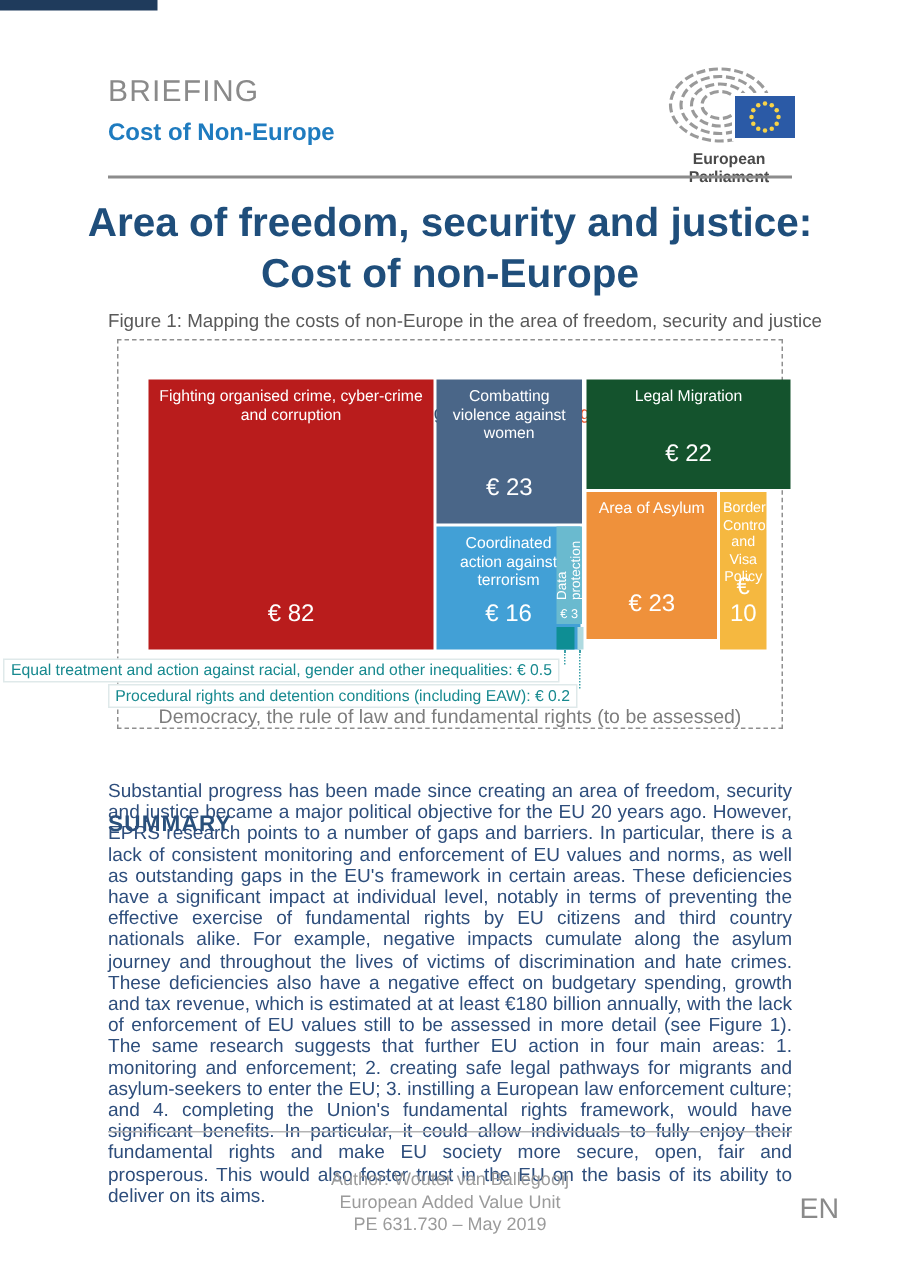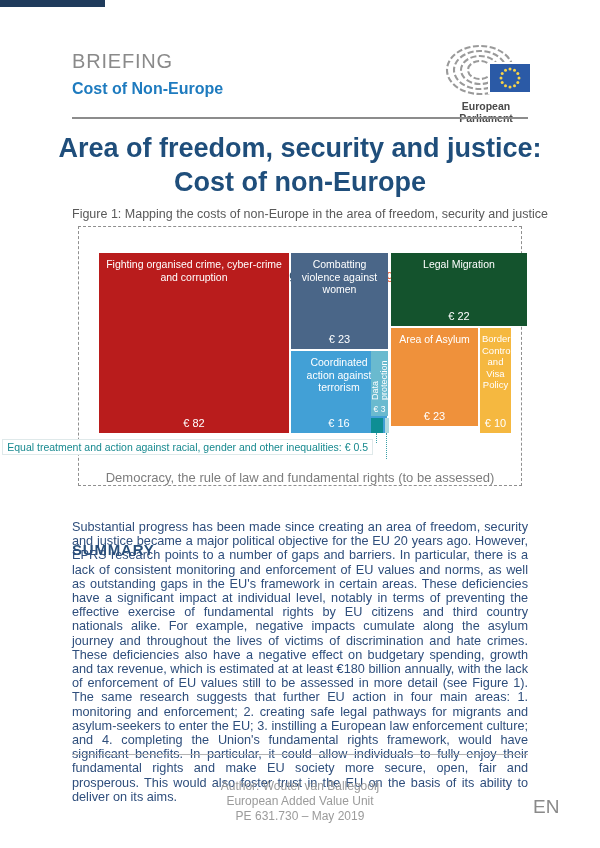--- a/index.html
+++ b/index.html
@@ -32,21 +32,21 @@
     border:1.6px dashed #8f8f8f; background:#fff; }
   .figure * { position:absolute; }
   .grp-header { top:8px; height:16px; display:flex; justify-content:center; align-items:center;
     white-space:nowrap; font-weight:400; font-size:12.5px;margin-top:32px; }
   .grp-security { left:20px; width:290px; color:#31506e; }
   .grp-migration { left:306px; width:126px; color:#e8542b; font-size:12px; }
 
   .tm-box { overflow:hidden; color:#ffffff; }
   .tm-label { position:static; display:block; padding:5px 6px 0 6px; text-align:center;
     font-size:10.5px; line-height:12.5px; }
-  .tm-value { left:0; right:0; bottom:4px; text-align:center; font-size:11px; }
+  .tm-value { left:0; right:0; bottom:14px; text-align:center; font-size:16px; }
 
   .box-fighting   { left:20px;  top:26px;  width:190px; height:180px; background:#b91c1c; }
   .box-combat     { left:212px; top:26px;  width:97px;  height:96px;  background:#4a6688; }
   .box-terrorism  { left:212px; top:124px; width:96px;  height:82px;  background:#42a0d6; }
   .box-dataprot   { left:292px; top:124px; width:17px;  height:65px;  background:#6abacf; }
   .box-equal      { left:292px; top:191px; width:12px;  height:15px;  background:#0e8e94; }
   .box-proc       { left:306px; top:191px; width:3.5px; height:15px;  background:#afdae0; }
   .box-legal      { left:312px; top:26px;  width:136px; height:73px;  background:#14532d; }
   .box-asylum     { left:312px; top:101px; width:87px;  height:98px; background:#ef913b; }
   .box-border     { left:401px; top:101px; width:31px;  height:105px; background:#f5b840; }
@@ -167,20 +167,21 @@
     </div>
 
     <div class="tm-box box-border">
       <span class="tm-label">Border Control and Visa Policy</span>
       <span class="tm-value">€ 10</span>
     </div>
 
     <div class="callout-line cl-1"></div>
     <div class="callout-line cl-2"></div>
     <div class="callout co-1">Equal treatment and action against racial, gender and other inequalities: € 0.5</div>
+    <div class="callout co-2">Procedural rights and detention conditions (including EAW): € 0.2</div>
 
     <div class="fig-footnote">Democracy, the rule of law and fundamental rights (to be assessed)</div>
   </div>
 
   <div class="summary-heading">SUMMARY</div>
   <div class="summary-body">Substantial progress has been made since creating an area of freedom, security and justice became a major political objective for the EU 20 years ago. However, EPRS research points to a number of gaps and barriers. In particular, there is a lack of consistent monitoring and enforcement of EU values and norms, as well as outstanding gaps in the EU's framework in certain areas. These deficiencies have a significant impact at individual level, notably in terms of preventing the effective exercise of fundamental rights by EU citizens and third country nationals alike. For example, negative impacts cumulate along the asylum journey and throughout the lives of victims of discrimination and hate crimes. These deficiencies also have a negative effect on budgetary spending, growth and tax revenue, which is estimated at at least €180 billion annually, with the lack of enforcement of EU values still to be assessed in more detail (see Figure 1). The same research suggests that further EU action in four main areas: 1. monitoring and enforcement; 2. creating safe legal pathways for migrants and asylum-seekers to enter the EU; 3. instilling a European law enforcement culture; and 4. completing the Union's fundamental rights framework, would have significant benefits. In particular, it could allow individuals to fully enjoy their fundamental rights and make EU society more secure, open, fair and prosperous. This would also foster trust in the EU on the basis of its ability to deliver on its aims.</div>
 
   <div class="footer-rule"></div>
   <div class="footer-sub footer-unit">European Added Value Unit</div>
   <div class="footer-sub footer-author">Author: Wouter van Ballegooij</div>

